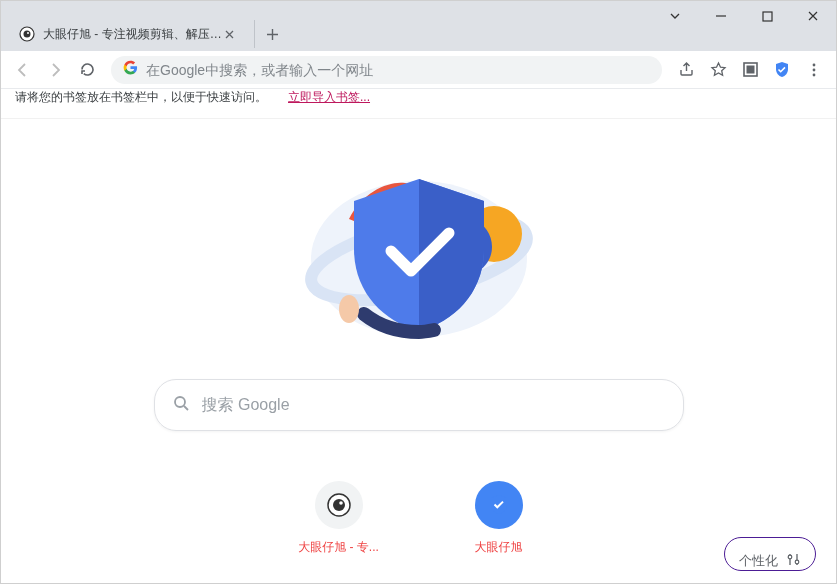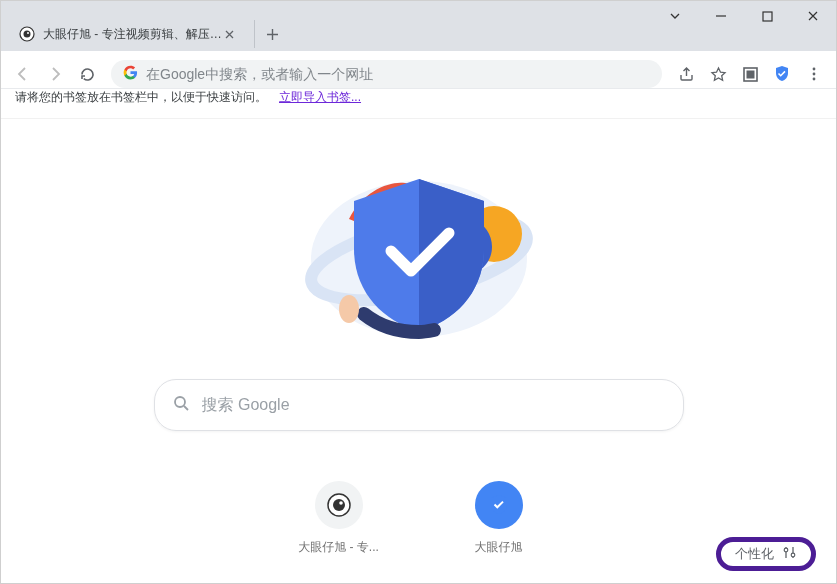--- a/index.html
+++ b/index.html
@@ -13,50 +13,50 @@
 
 .tabstrip { height: 35px; background: #dee1e6; display: flex; align-items: flex-end; padding-left: 8px; gap: 0; }
 .tab { height: 34px; min-width: 230px; max-width: 240px; display: flex; align-items: center; padding: 0 10px; border-radius: 8px 8px 0 0; font-size: 12px; color: #3c4043; position: relative; }
 .tab.active { background: #fff; }
 .tab .favicon { width: 16px; height: 16px; margin-right: 8px; display: flex; align-items: center; justify-content: center; }
 .tab .title { flex: 1; white-space: nowrap; overflow: hidden; text-overflow: ellipsis; }
 .tab .close { width: 16px; height: 16px; display: flex; align-items: center; justify-content: center; color: #5f6368; }
 .newtab { width: 28px; height: 28px; display: flex; align-items: center; justify-content: center; margin-left: 6px; margin-bottom: 3px; color: #5f6368; border-left: 1px solid #bfc3c9; padding-left: 8px; }
 
 
-.toolbar { height: 38px; background: #fff; display: flex; align-items: flex-end; padding: 0 8px; gap: 4px; border-bottom: 1px solid #e8eaed; }
+.toolbar { height: 38px; background: #fff; display: flex; align-items: center; padding: 0 8px; gap: 4px; border-bottom: 1px solid #e8eaed; }
 .tbtn { width: 28px; height: 28px; border-radius: 50%; display: flex; align-items: center; justify-content: center; color: #5f6368; }
 .tbtn.disabled { color: #bdbdbd; }
 .omnibox { flex: 1; height: 28px; background: #f1f3f4; border-radius: 14px; display: flex; align-items: center; padding: 0 12px; margin: 0 6px; gap: 8px; }
 .omnibox input { border: none; background: transparent; outline: none; flex: 1; font-size: 14px; color: #5f6368; }
 .omnibox input::placeholder { color: #80868b; }
 .ricon { width: 28px; height: 28px; display: flex; align-items: center; justify-content: center; color: #5f6368; }
 .shield-ext { color: #4285f4; }
 
 
 .bookmarkbar { height: 30px; background: #fff; display: flex; align-items: flex-start; padding: 0 14px; font-size: 12px; color: #3c4043; border-bottom: 1px solid #f1f1f1; }
-.bookmarkbar a { color: #6d28d9; text-decoration: underline; margin-left: 12px; cursor: pointer; }
+.bookmarkbar a { color: #be185d; text-decoration: underline; margin-left: 21px; cursor: pointer; }
 
 
 .content { position: relative; height: calc(584px - 15px - 35px - 38px - 30px); overflow-y: auto; background: #fff; }
 .hero { display: flex; justify-content: center; margin-top: 40px; }
 .hero svg { width: 260px; height: 190px; }
 
 .searchbox-wrap { display: flex; justify-content: center; margin-top: 30px; }
 .searchbox { width: 530px; height: 52px; border: 1px solid #dfe1e5; border-radius: 22px; display: flex; align-items: center; padding: 0 18px; gap: 12px; box-shadow: 0 1px 3px rgba(0,0,0,0.05); }
 .searchbox input { border: none; outline: none; flex: 1; font-size: 16px; color: #3c4043; }
 .searchbox input::placeholder { color: #9aa0a6; }
 
 .shortcuts { display: flex; justify-content: center; gap: 60px; margin-top: 50px; }
 .shortcut { display: flex; flex-direction: column; align-items: center; gap: 10px; width: 100px; }
 .shortcut .circle { width: 48px; height: 48px; border-radius: 50%; background: #f1f3f4; display: flex; align-items: center; justify-content: center; }
-.shortcut .label { font-size: 12px; color: #737373; white-space: nowrap; overflow: hidden; text-overflow: ellipsis; max-width: 100px; text-align: center; }
+.shortcut .label { font-size: 12px; color: #ef4444; white-space: nowrap; overflow: hidden; text-overflow: ellipsis; max-width: 100px; text-align: center; }
 .shortcut.shield .circle { background: #4285f4; }
 
-.customize { position: absolute; right: 20px; bottom: 14px; height: 34px; border: 5px solid #4c1d95; border-radius: 18px; display: flex; align-items: center; padding: 8px 14px; gap: 8px; font-size: 13px; color: #5f6368; background: #fff; }
+.customize { position: absolute; right: 20px; bottom: 14px; height: 34px; border: 1px solid #4c1d95; border-radius: 18px; display: flex; align-items: flex-start; padding: 14px 14px; gap: 8px; font-size: 13px; color: #5f6368; background: #fff; }
 
 
 .scrollbar { position: absolute; right: 2px; top: 120px; width: 14px; height: 454px; background: #f1f1f1; }
 </style>
 </head>
 <body>
 
 <div class="titlebar"></div>
 <div class="window-controls">
   <div class="wc">

